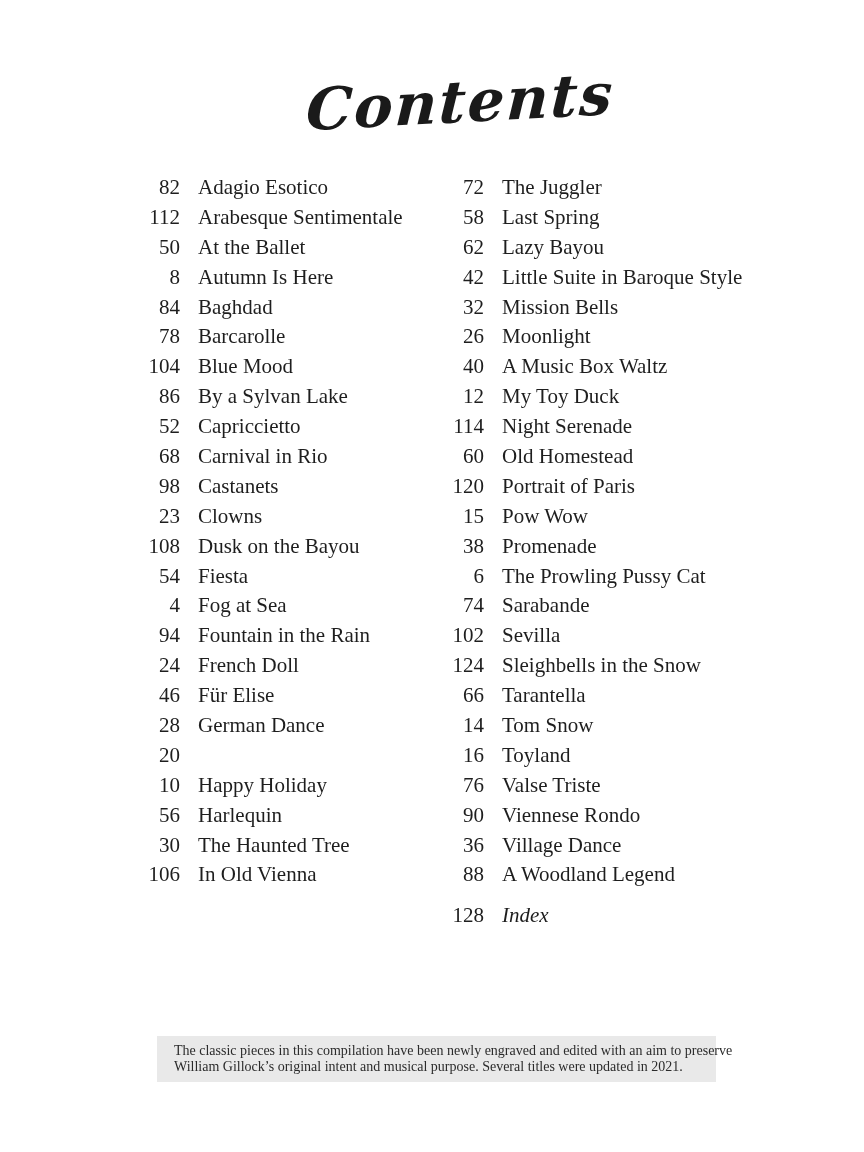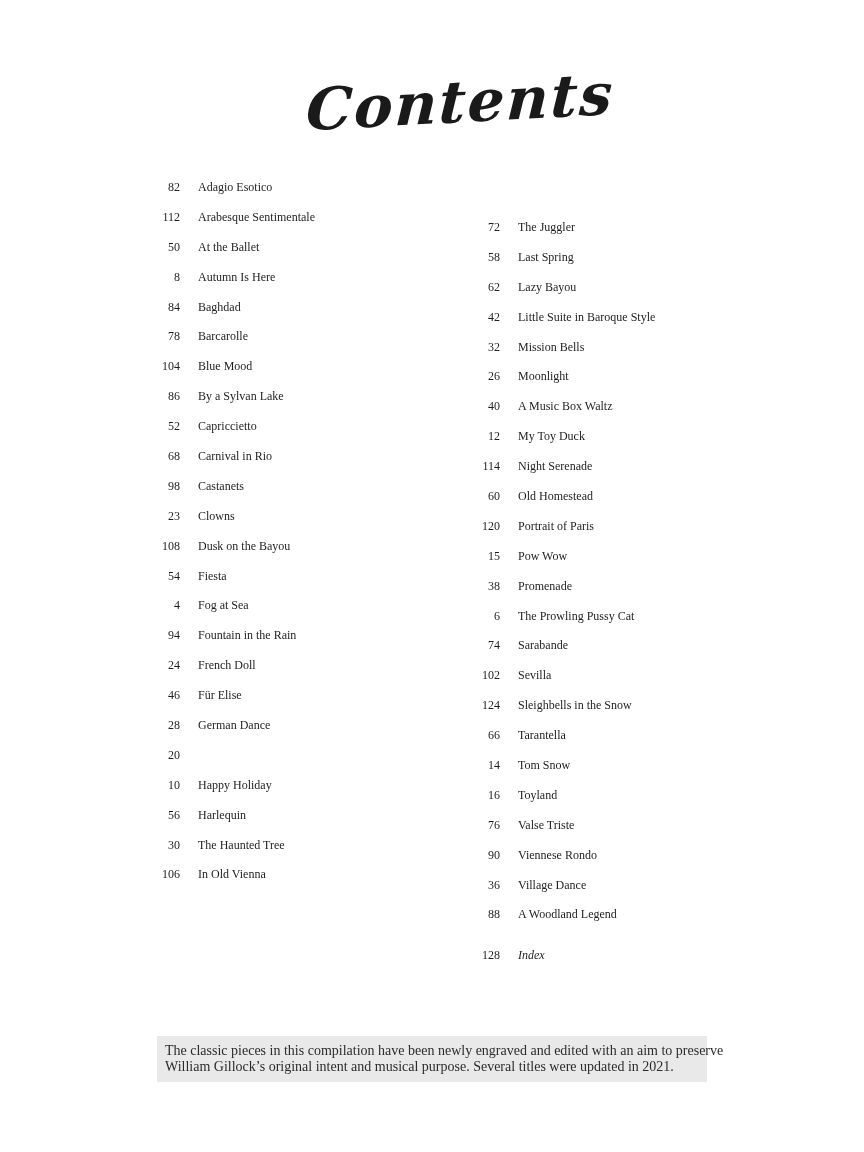--- a/index.html
+++ b/index.html
@@ -33,26 +33,26 @@
     font-size: 58px;
     letter-spacing: 2px;
     color: #1a1a1a;
     transform: rotate(-3deg) skewX(-6deg);
   }
   .toc-column {
     position: absolute;
     top: 173px;
   }
   .toc-column.left  { left: 130px; }
-  .toc-column.right { left: 450px; margin-top: 40px; }
+  .toc-column.right { left: 434px; }
   .toc-row {
     display: flex;
     align-items: baseline;
     height: 29.9px;
-    font-size: 12px;
+    font-size: 21px;
     line-height: 29.9px;
     white-space: nowrap;
   }
   .toc-num {
     display: inline-block;
     width: 50px;
     text-align: right;
     flex: 0 0 50px;
   }
   .toc-title {
@@ -63,21 +63,21 @@
   }
   .index-row .toc-title {
     font-style: italic;
   }
   .footer-note {
     position: absolute;
     left: 157px;
     top: 1036px;
     width: 532px;
     background: #e9e9e9;
-    padding: 7px 10px 8px 8px;
+    padding: 7px 10px 8px 17px;
     font-size: 14px;
     line-height: 15.5px;
     color: #2b2b2b;
   }
   .footer-line {
     display: block;
     white-space: nowrap;
   }
 </style>
 </head>

